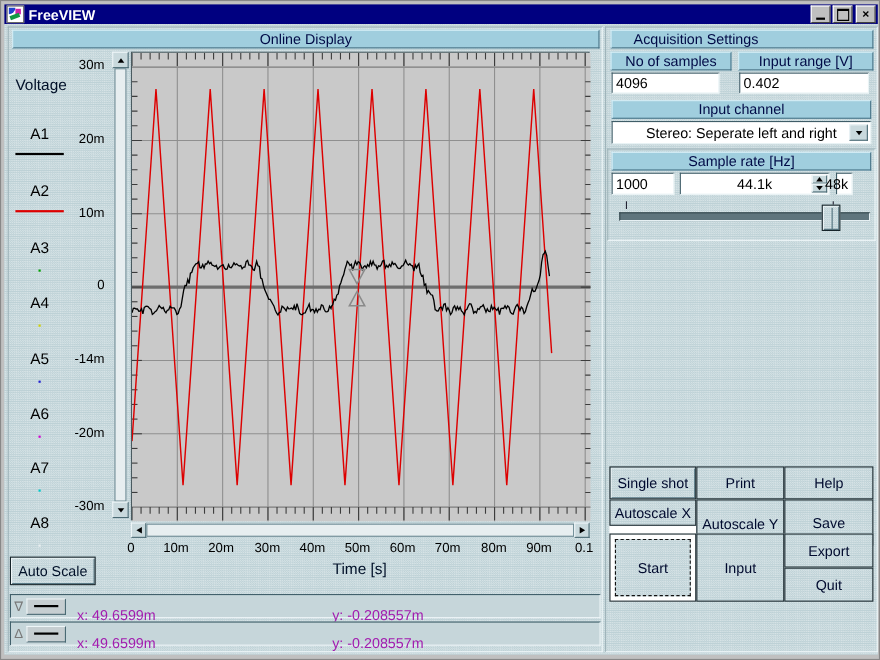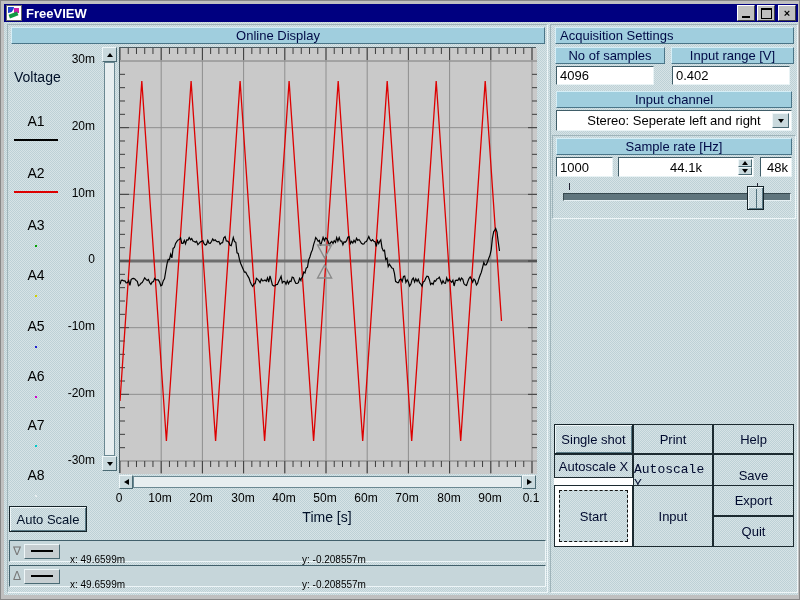--- a/index.html
+++ b/index.html
@@ -17,21 +17,21 @@
   .appicon{width:14px;height:14px;background:#fff;border:1px solid #666;position:relative;overflow:hidden;}
   .appicon i{position:absolute;display:block;}
   .winbtn{width:16px;height:14px;background:#c0c0c0;border:1px solid;border-color:#fff #404040 #404040 #fff;
           display:flex;align-items:center;justify-content:center;margin-left:2px;}
   .glyph-min{width:8px;height:2px;background:#000;margin-top:7px;}
   .glyph-max{width:9px;height:8px;border:1px solid #000;border-top-width:2px;}
   .glyph-close{font-size:11px;font-weight:bold;color:#000;line-height:1;}
   
   .hdr{background:#a0cede;border:1px solid;border-color:#d6eef6 #4a7588 #4a7588 #d6eef6;
        color:#000a46;display:flex;align-items:center;justify-content:center;font-size:13px;}
-  .hdr.left{justify-content:flex-start;padding-left:4px;}
+  .hdr.left{justify-content:flex-start;padding-left:20px;}
   
   .field{background:#fff;border:1px solid;border-color:#3f5d68 #e9f3f5 #e9f3f5 #3f5d68;
          color:#000;display:flex;align-items:center;padding:0 3px;font-size:13px;}
   
   .fbtn{border:1px solid #1c2a30;display:flex;align-items:center;justify-content:center;
         color:#000a2e;font-size:13px;cursor:default;}
   .raised{border:1px solid #16242a;box-shadow:inset 1px 1px 0 #eef6f8, inset -1px -1px 0 #5a7a86;}
   .sunkenrow{border:1px solid;border-color:#41606b #eef6f8 #eef6f8 #41606b;background:#c6d6da;
              display:flex;align-items:center;}
   .groovebox{border:1px solid;border-color:#9fb4ba #eef6f8 #eef6f8 #9fb4ba;}
@@ -43,21 +43,21 @@
   .tri-right{width:0;height:0;border-top:4px solid transparent;border-bottom:4px solid transparent;border-left:6px solid #000;}
   .tri-up.small{border-left-width:3px;border-right-width:3px;border-bottom-width:4px;}
   .tri-down.small{border-left-width:3px;border-right-width:3px;border-top-width:4px;}
   .ylab{width:52px;text-align:right;font-size:12px;color:#000;}
   .xlab{position:absolute;transform:translateX(-50%);font-size:12px;color:#000;}
   .chlabel{font-size:14px;color:#000;text-align:center;width:44px;}
   .cursym{color:#787878;font-size:12px;width:14px;text-align:center;}
   .samplebox{width:34px;height:13px;background:#c6ced1;border:1px solid;
              border-color:#eef6f8 #4a6a74 #4a6a74 #eef6f8;display:flex;align-items:center;justify-content:center;}
   .samplebox i{display:block;width:22px;height:2px;background:#000;}
-  .curtext{font-size:10px;color:#000000;margin-top:16px;}
+  .curtext{font-size:13px;color:#a21caf;margin-top:16px;}
 </style>
 </head>
 <body>
 
 <div id="app">
 
   <div class="abs titlebar">
     <span class="appicon">
       <i style="left:1px;top:1px;width:6px;height:6px;background:#2244cc;border-radius:0 0 6px 0;"></i>
       <i style="left:7px;top:2px;width:5px;height:5px;background:#cc22aa;"></i>
@@ -118,21 +118,21 @@
     <div class="abs" style="left:0;top:356px;">
         <div class="chlabel">A8</div>
         <div class="ch-marker" style="position: absolute; left: 21px; top: 28px; width: 2px; height: 2px; background: rgb(232, 238, 240);"></div>
       </div>
   </div>
 
   <div class="abs ylab" style="left:42px;top:51px;">30m</div>
   <div class="abs ylab" style="left:42px;top:118px;">20m</div>
   <div class="abs ylab" style="left:42px;top:185px;">10m</div>
   <div class="abs ylab" style="left:42px;top:251px;">0</div>
-  <div class="abs ylab" style="left:42px;top:318px;">-10m</div>
+  <div class="abs ylab" style="left:42px;top:318px;">-14m</div>
   <div class="abs ylab" style="left:42px;top:385px;">-20m</div>
   <div class="abs ylab" style="left:42px;top:452px;">-30m</div>
 
   <div class="abs scrollbtn" style="left:101px;top:46px;width:15px;height:15px;">
       <span class="tri-up small"></span>
     </div>
   <div class="abs" style="left:103px;top:61px;width:11px;height:394px;background:#e7eef0;border:1px solid #6a8892;"></div>
   <div class="abs scrollbtn" style="left:101px;top:455px;width:15px;height:15px;">
       <span class="tri-down small"></span>
     </div>
@@ -406,21 +406,21 @@
     <span>44.1k</span>
     <span class="abs" style="right:1px;top:1px;width:14px;height:16px;">
       <span class="scrollbtn abs" style="left:0;top:0;width:14px;height:8px;">
           <span class="tri-up" style="border-left-width:3px;border-right-width:3px;border-bottom-width:4px;"></span>
         </span>
       <span class="scrollbtn abs" style="left:0;top:8px;width:14px;height:8px;">
           <span class="tri-down" style="border-left-width:3px;border-right-width:3px;border-top-width:4px;"></span>
         </span>
     </span>
   </div>
-  <div class="abs field" style="left:759px;top:156px;width:32px;height:20px;justify-content:flex-end;">
+  <div class="abs field" style="left:759px;top:156px;width:15px;height:20px;justify-content:flex-end;">
     <span>48k</span>
   </div>
 
   <div class="abs" style="left:568px;top:182px;width:1px;height:7px;background:#223;"></div>
   <div class="abs" style="left:756px;top:182px;width:1px;height:7px;background:#223;"></div>
   <div class="abs" style="left:562px;top:192px;width:228px;height:8px;background:#5f757d;border:1px solid;border-color:#36494f #e6f0f3 #e6f0f3 #36494f;"></div>
   <div class="abs dither raised" style="left:746px;top:185px;width:17px;height:24px;">
     <span class="abs" style="left:8px;top:2px;width:1px;height:20px;background:#50707c;"></span>
   </div>
   <div class="abs groovebox" style="left:551px;top:134px;width:244px;height:84px;"></div>
@@ -432,21 +432,21 @@
       <span>Print</span>
     </div>
   <div class="abs dither fbtn" style="left:712px;top:423px;width:81px;height:30px;">
       <span>Help</span>
     </div>
 
   <div class="abs" style="left:553px;top:453px;width:79px;height:31px;background:#fff;"></div>
   <div class="abs dither fbtn" style="left:553px;top:453px;width:79px;height:24px;">
       <span>Autoscale X</span>
     </div>
-  <div class="abs dither fbtn" style="left:632px;top:453px;width:80px;height:45px;font-family:Liberation Mono, monospace;">
+  <div class="abs dither fbtn" style="left:632px;top:453px;width:80px;height:45px;">
       <span>Autoscale Y</span>
     </div>
   <div class="abs dither fbtn" style="left:712px;top:453px;width:81px;height:42px;">
       <span>Save</span>
     </div>
 
   <div class="abs" style="left:553px;top:484px;width:79px;height:62px;background:#fff;border:1px solid #1c2a30;"></div>
   <div class="abs dither fbtn" style="left:558px;top:489px;width:69px;height:52px;border:1px dashed #111;">
       <span>Start</span>
     </div>

